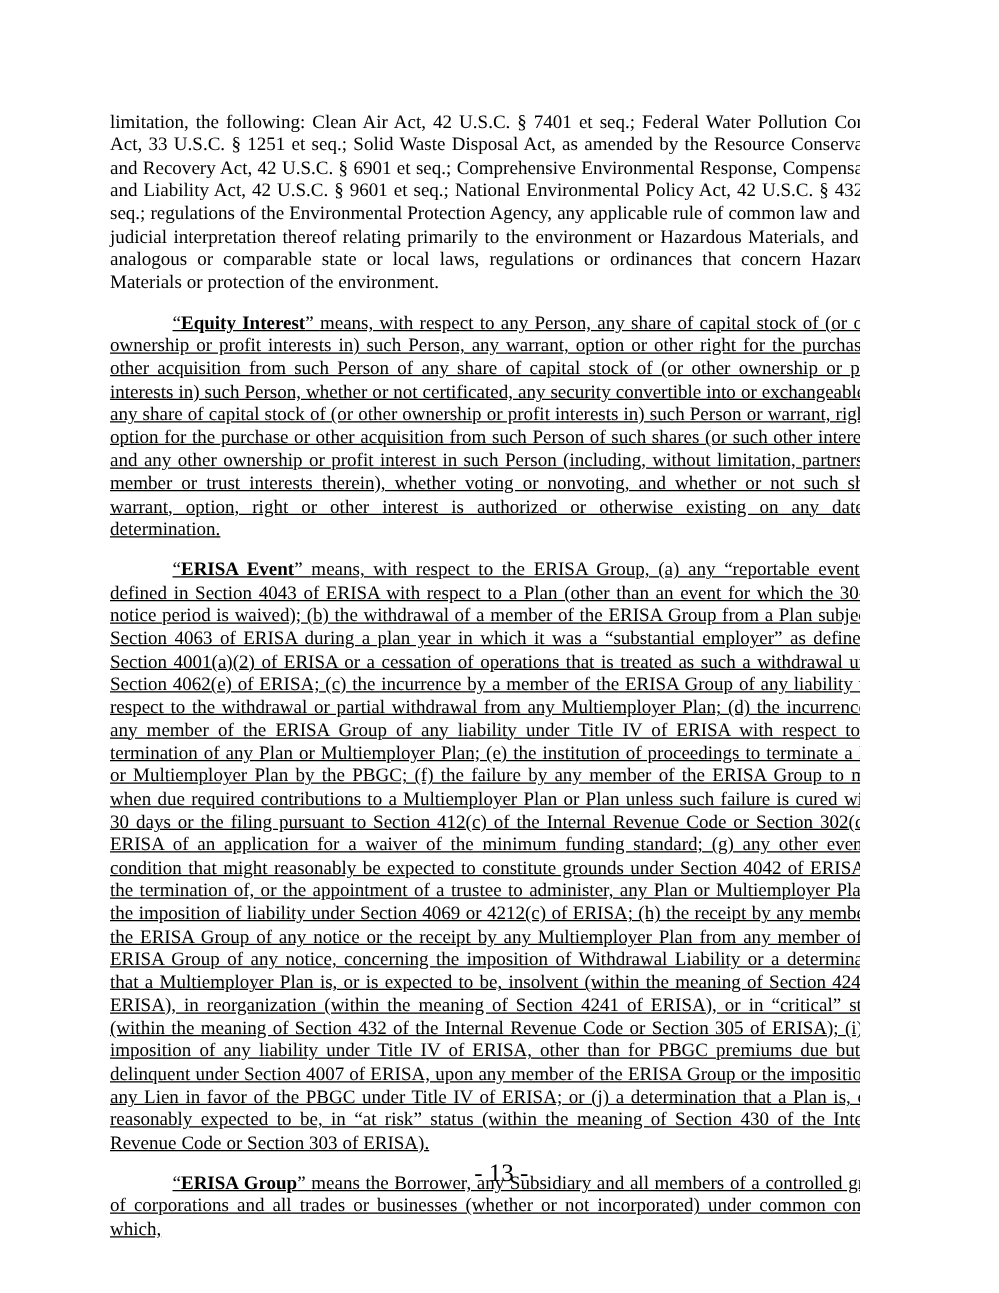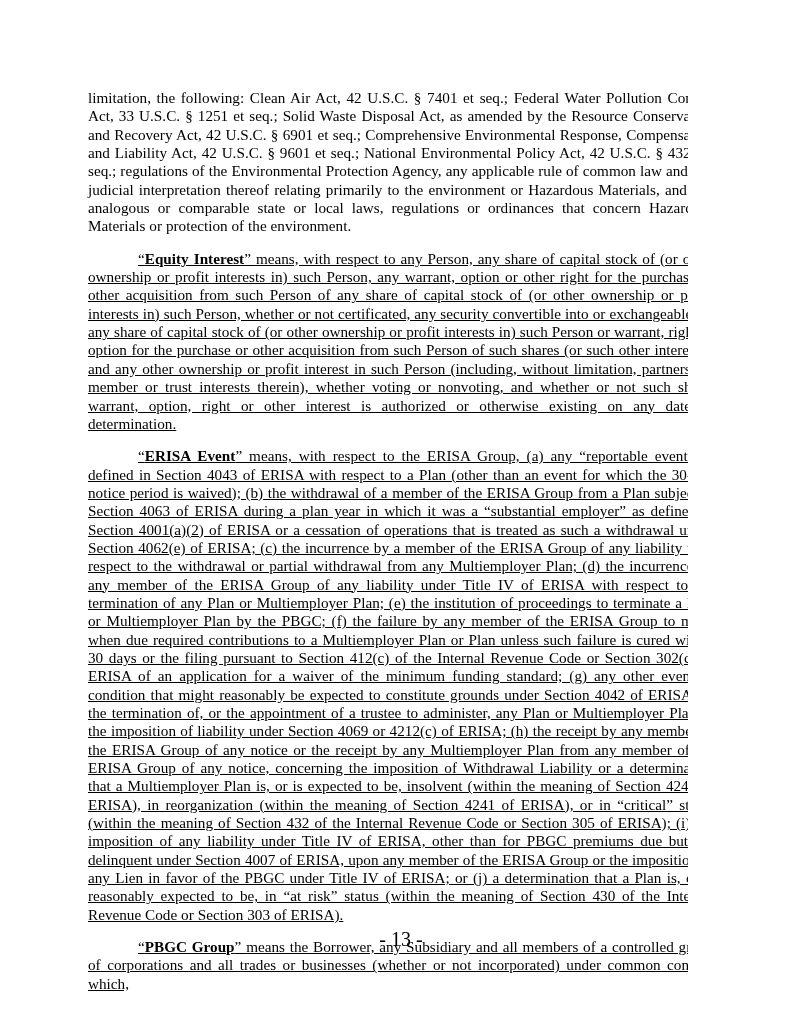--- a/index.html
+++ b/index.html
@@ -72,20 +72,20 @@
 </style>
 </head>
 <body>
 
 <div class="page">
 
   <div class="content">
       <p class="para"><span>limitation, the following: Clean Air Act, 42 U.S.C. § 7401 et seq.; Federal Water Pollution Control Act, 33 U.S.C. § 1251 et seq.; Solid Waste Disposal Act, as amended by the Resource Conservation and Recovery Act, 42 U.S.C. § 6901 et seq.; Comprehensive Environmental Response, Compensation and Liability Act, 42 U.S.C. § 9601 et seq.; National Environmental Policy Act, 42 U.S.C. § 4321 et seq.; regulations of the Environmental Protection Agency, any applicable rule of common law and any judicial interpretation thereof relating primarily to the environment or Hazardous Materials, and any analogous or comparable state or local laws, regulations or ordinances that concern Hazardous Materials or protection of the environment.</span></p>
       <p class="para indent">“<span class="term">Equity Interest</span>” <span>means, with respect to any Person, any share of capital stock of (or other ownership or profit interests in) such Person, any warrant, option or other right for the purchase or other acquisition from such Person of any share of capital stock of (or other ownership or profit interests in) such Person, whether or not certificated, any security convertible into or exchangeable for any share of capital stock of (or other ownership or profit interests in) such Person or warrant, right or option for the purchase or other acquisition from such Person of such shares (or such other interests), and any other ownership or profit interest in such Person (including, without limitation, partnership, member or trust interests therein), whether voting or nonvoting, and whether or not such share, warrant, option, right or other interest is authorized or otherwise existing on any date of determination.</span></p>
       <p class="para indent">“<span class="term">ERISA Event</span>” <span>means, with respect to the ERISA Group, (a) any “reportable event” as defined in Section 4043 of ERISA with respect to a Plan (other than an event for which the 30-day notice period is waived); (b) the withdrawal of a member of the ERISA Group from a Plan subject to Section 4063 of ERISA during a plan year in which it was a “substantial employer” as defined in Section 4001(a)(2) of ERISA or a cessation of operations that is treated as such a withdrawal under Section 4062(e) of ERISA; (c) the incurrence by a member of the ERISA Group of any liability with respect to the withdrawal or partial withdrawal from any Multiemployer Plan; (d) the incurrence by any member of the ERISA Group of any liability under Title IV of ERISA with respect to the termination of any Plan or Multiemployer Plan; (e) the institution of proceedings to terminate a Plan or Multiemployer Plan by the PBGC; (f) the failure by any member of the ERISA Group to make when due required contributions to a Multiemployer Plan or Plan unless such failure is cured within 30 days or the filing pursuant to Section 412(c) of the Internal Revenue Code or Section 302(c) of ERISA of an application for a waiver of the minimum funding standard; (g) any other event or condition that might reasonably be expected to constitute grounds under Section 4042 of ERISA for the termination of, or the appointment of a trustee to administer, any Plan or Multiemployer Plan or the imposition of liability under Section 4069 or 4212(c) of ERISA; (h) the receipt by any member of the ERISA Group of any notice or the  receipt by any Multiemployer Plan from any member of the ERISA Group of any notice, concerning the imposition of Withdrawal Liability or a determination that a Multiemployer Plan is, or is expected to be, insolvent (within the meaning of Section 4245 of ERISA), in reorganization (within the meaning of Section 4241 of ERISA), or in “critical” status (within the meaning of Section 432 of the Internal Revenue Code or Section 305 of ERISA); (i)  the imposition of any liability under Title IV of ERISA, other  than for PBGC premiums due but not delinquent under Section 4007 of ERISA, upon any member of the ERISA Group or the imposition of any Lien in favor of the PBGC under Title IV of ERISA; or (j) a determination that a Plan is, or is reasonably expected to be, in “at risk” status (within the meaning of Section 430 of the Internal Revenue Code or Section 303 of ERISA).</span></p>
-      <p class="para indent">“<span class="term">PBGC Group</span>” <span>means the Borrower, any Subsidiary and all members of a controlled group of corporations and all trades or businesses (whether or not incorporated) under common control, which,</span></p>
+      <p class="para indent">“<span class="term">ERISA Group</span>” <span>means the Borrower, any Subsidiary and all members of a controlled group of corporations and all trades or businesses (whether or not incorporated) under common control, which,</span></p>
     </div>
 
   <div class="footer">
     <p class="pagenum">- 13 -</p>
   </div>
 
 </div>
 
 </body></html>

